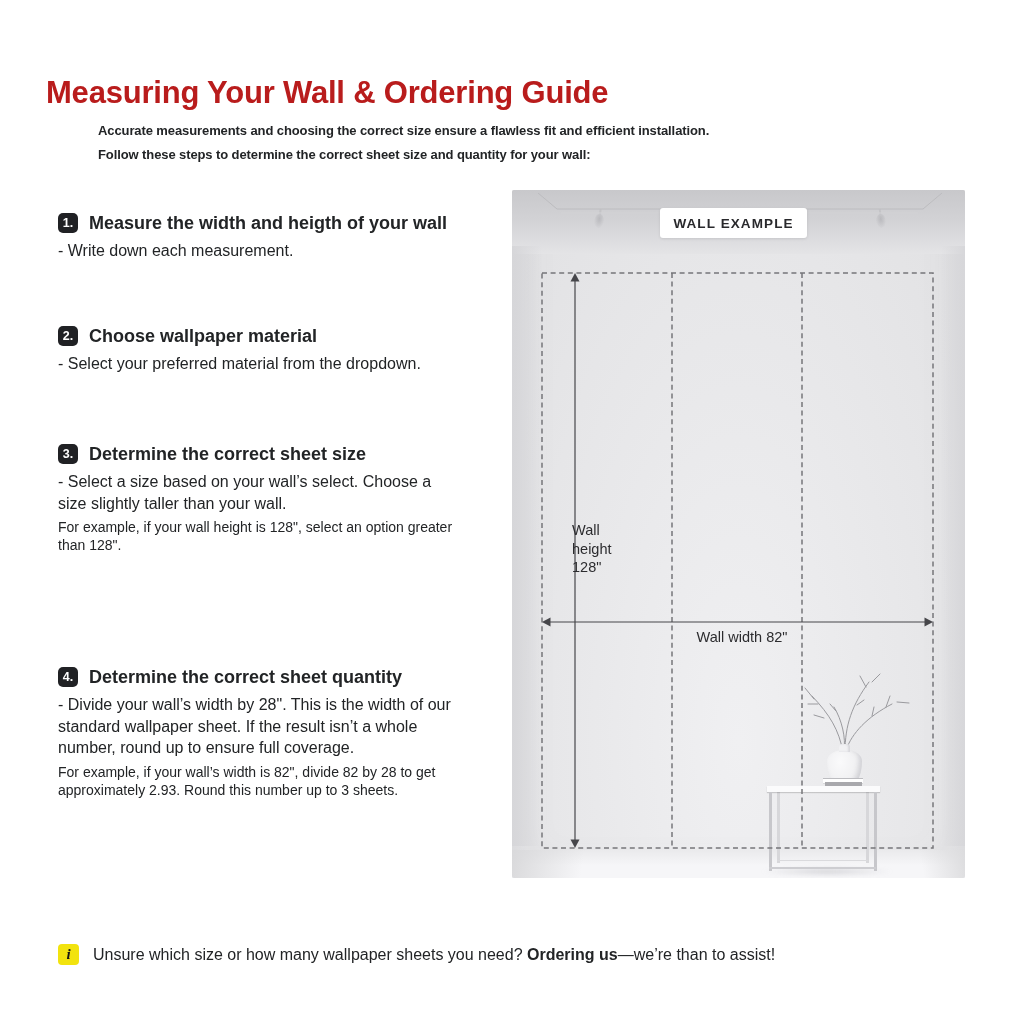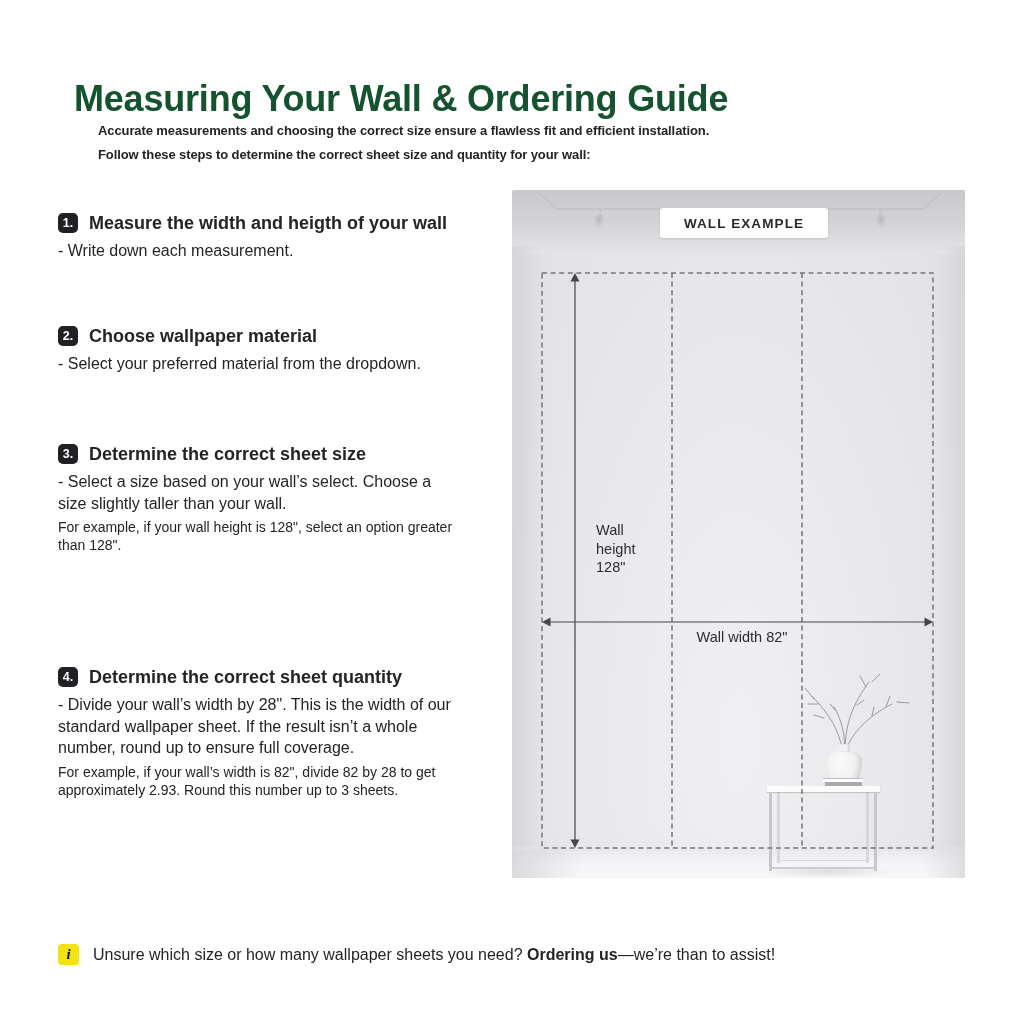--- a/index.html
+++ b/index.html
@@ -4,22 +4,22 @@
 <style>
   html,body{margin:0;padding:0;}
   body{
     width:1024px;height:1024px;background:#ffffff;
     font-family:"Liberation Sans", sans-serif;color:#222426;
     position:relative;overflow:hidden;
   }
   .page{position:relative;width:1024px;height:1024px;background:#fff;}
 
   .page-title{
-    position:absolute;left:74px;top:54px;
-    font-size:36px;font-weight:700;letter-spacing:-0.2px;color:#14532d;
+    position:absolute;left:46px;top:54px;
+    font-size:31px;font-weight:700;letter-spacing:-0.2px;color:#b91c1c;
   }
   .intro{
     position:absolute;left:58px;top:106px;width:960px;
     font-size:13px;font-weight:700;line-height:24px;letter-spacing:-0.1px;
     white-space:pre-line;color:#222426;margin-left:40px;
   }
 
   .step{position:absolute;left:58px;width:470px;}
   .step-heading{display:flex;align-items:center;gap:11px;height:22px;
     font-size:18px;font-weight:700;color:#222426;}
@@ -61,30 +61,30 @@
       linear-gradient(180deg,#eaeaec 0%,#f6f6f8 55%);
   }
   .we-spot{position:absolute;width:10px;height:14px;border-radius:50%;
     background:radial-gradient(ellipse at 50% 35%,#b6b6ba 0%,rgba(200,200,204,0) 75%);
     opacity:.85;}
   .we-spot::before{content:"";position:absolute;left:4px;top:-5px;width:2px;height:6px;background:#c3c3c6;}
   .spot-left{left:82px;top:24px;transform:rotate(8deg);}
   .spot-right{left:364px;top:24px;transform:rotate(-6deg);}
 
   .we-badge{
-    position:absolute;left:148px;top:18px;width:168px;height:30px;
+    position:absolute;left:148px;top:18px;width:147px;height:30px;
     background:#ffffff;border-radius:3px;box-shadow:0 1px 3px rgba(0,0,0,0.10);
     display:flex;align-items:center;justify-content:center;
     font-size:13.5px;font-weight:700;letter-spacing:1.1px;color:#29292c;z-index:7;
   }
 
   .we-svg{position:absolute;left:0;top:0;z-index:5;pointer-events:none;}
 
   .we-height-label{
-    position:absolute;left:84px;top:331px;z-index:6;
+    position:absolute;left:60px;top:331px;z-index:6;
     font-size:14.5px;line-height:18.5px;color:#2c2c2f;white-space:pre-line;
   }
   .we-width-label{
     position:absolute;left:160px;top:439px;width:140px;text-align:center;z-index:6;
     font-size:14.5px;color:#2c2c2f;
   }
 
   
   .we-furniture{position:absolute;left:0;top:0;width:100%;height:100%;z-index:2;}
   .tbl-shadow{position:absolute;left:248px;top:677px;width:134px;height:9px;border-radius:50%;

